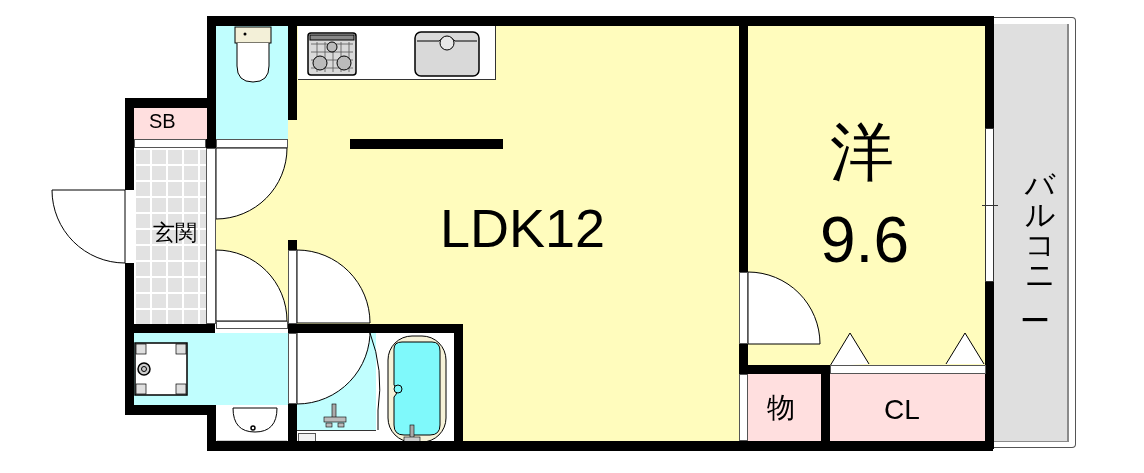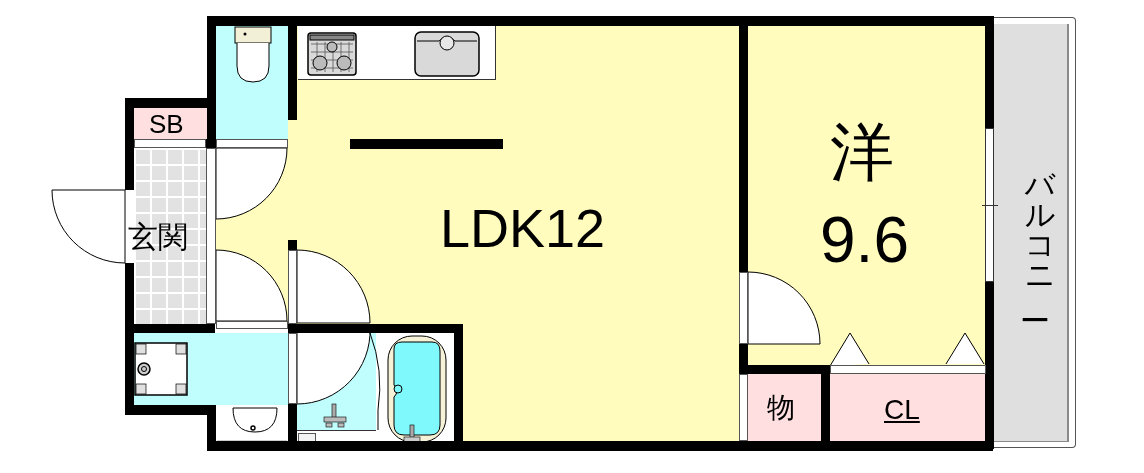--- a/index.html
+++ b/index.html
@@ -195,16 +195,16 @@
 <div class="abs" style="left:288px;top:250px;width:9px;height:74px;background:#fff;border:1px solid #555;"></div>
 <div class="abs" style="left:288px;top:333px;width:9px;height:71px;background:#fff;border:1px solid #555;"></div>
 <div class="abs" style="left:739px;top:272px;width:9px;height:72px;background:#fff;border:1px solid #555;"></div>
 <div class="abs" style="left:739px;top:374px;width:9px;height:67px;background:#fff;border:1px solid #555;"></div>
 <div class="abs" style="left:830px;top:365px;width:156px;height:9px;background:#fff;border:1px solid #555;"></div>
 <div class="abs" style="left:288px;top:120px;width:9px;height:120px;background:#fffcbd;"></div>
 
 <div class="label" style="left:440px;top:201px;font-size:54px;">LDK12</div>
 <div class="label" style="left:830px;top:120px;font-size:64px;font-family:'DejaVu Sans',sans-serif;">洋</div>
 <div class="label" style="left:820px;top:208px;font-size:64px;">9.6</div>
-<div class="label" style="left:128px;top:222px;font-size:30px;font-family:'DejaVu Sans',sans-serif;">玄関</div>
-<div class="label" style="left:149px;top:111px;font-size:26px;">SB</div>
+<div class="label" style="left:153px;top:222px;font-size:22px;font-family:'DejaVu Sans',sans-serif;">玄関</div>
+<div class="label" style="left:149px;top:111px;font-size:20px;">SB</div>
 <div class="label" style="left:767px;top:394px;font-size:28px;font-family:'DejaVu Sans',sans-serif;">物</div>
-<div class="label" style="left:884px;top:396px;font-size:28px;text-decoration:underline;">CL</div>
+<div class="label" style="left:884px;top:396px;font-size:28px;">CL</div>
 
 </body></html>

